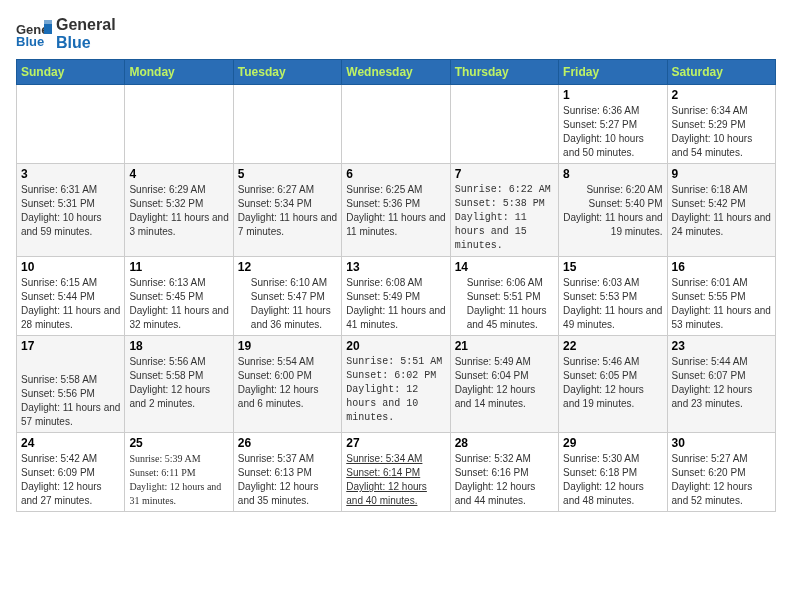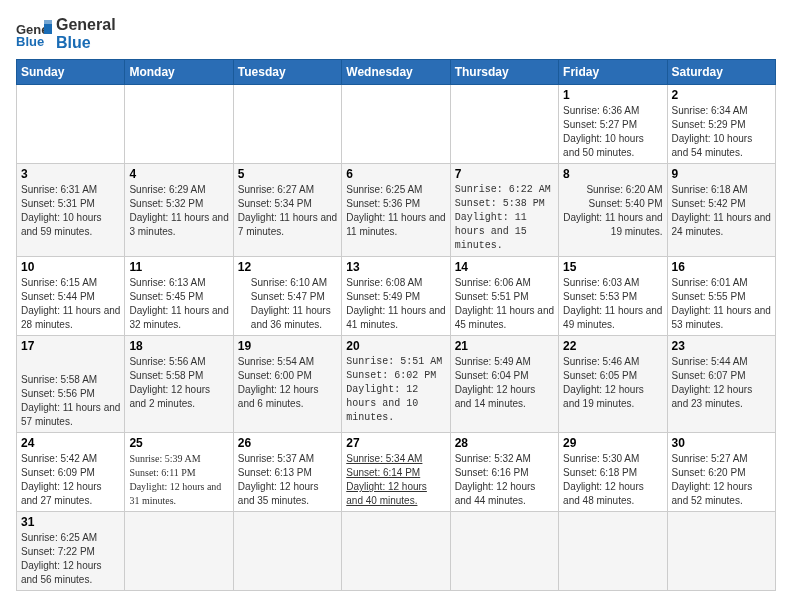--- a/index.html
+++ b/index.html
@@ -37,21 +37,21 @@
       font-size: 14px;
       color: #444;
     }
     .calendar {
       width: 100%;
       border-collapse: collapse;
       font-size: 10.5px;
     }
     .calendar th {
       background-color: #2a6db5;
-      color: #ffffff;
+      color: #bef264;
       padding: 5px 4px;
       text-align: left;
       font-size: 12px;
       border: 1px solid #1a5a9a;
       margin-left: 8px;
     }
     .calendar td {
       border: 1px solid #ccc;
       vertical-align: top;
       padding: 3px 4px;
@@ -197,21 +197,21 @@
 Daylight: 11 hours and 36 minutes.</div>
         </td>
         <td>
           <span class="day-number">13</span>
           <div class="day-info" style="white-space: pre-line;">Sunrise: 6:08 AM
 Sunset: 5:49 PM
 Daylight: 11 hours and 41 minutes.</div>
         </td>
         <td>
           <span class="day-number">14</span>
-          <div class="day-info" style="white-space: pre-line;">Sunrise: 6:06 AM
+          <div class="day-info" style="white-space: pre-line; margin-left: 12px;">Sunrise: 6:06 AM
 Sunset: 5:51 PM
 Daylight: 11 hours and 45 minutes.</div>
         </td>
         <td>
           <span class="day-number">15</span>
           <div class="day-info" style="white-space: pre-line;">Sunrise: 6:03 AM
 Sunset: 5:53 PM
 Daylight: 11 hours and 49 minutes.</div>
         </td>
         <td>
@@ -302,28 +302,14 @@
 Sunset: 6:18 PM
 Daylight: 12 hours and 48 minutes.</div>
         </td>
         <td>
           <span class="day-number">30</span>
           <div class="day-info" style="white-space: pre-line;">Sunrise: 5:27 AM
 Sunset: 6:20 PM
 Daylight: 12 hours and 52 minutes.</div>
         </td>
       </tr>
-      <tr class="row-shaded">
-        <td>
-          <span class="day-number">31</span>
-          <div class="day-info" style="white-space: pre-line;">Sunrise: 6:25 AM
-Sunset: 7:22 PM
-Daylight: 12 hours and 56 minutes.</div>
-        </td>
-        <td class="empty-cell"></td>
-        <td class="empty-cell"></td>
-        <td class="empty-cell"></td>
-        <td class="empty-cell"></td>
-        <td class="empty-cell"></td>
-        <td class="empty-cell"></td>
-      </tr>
     </tbody>
 </table>
 
 </body></html>

